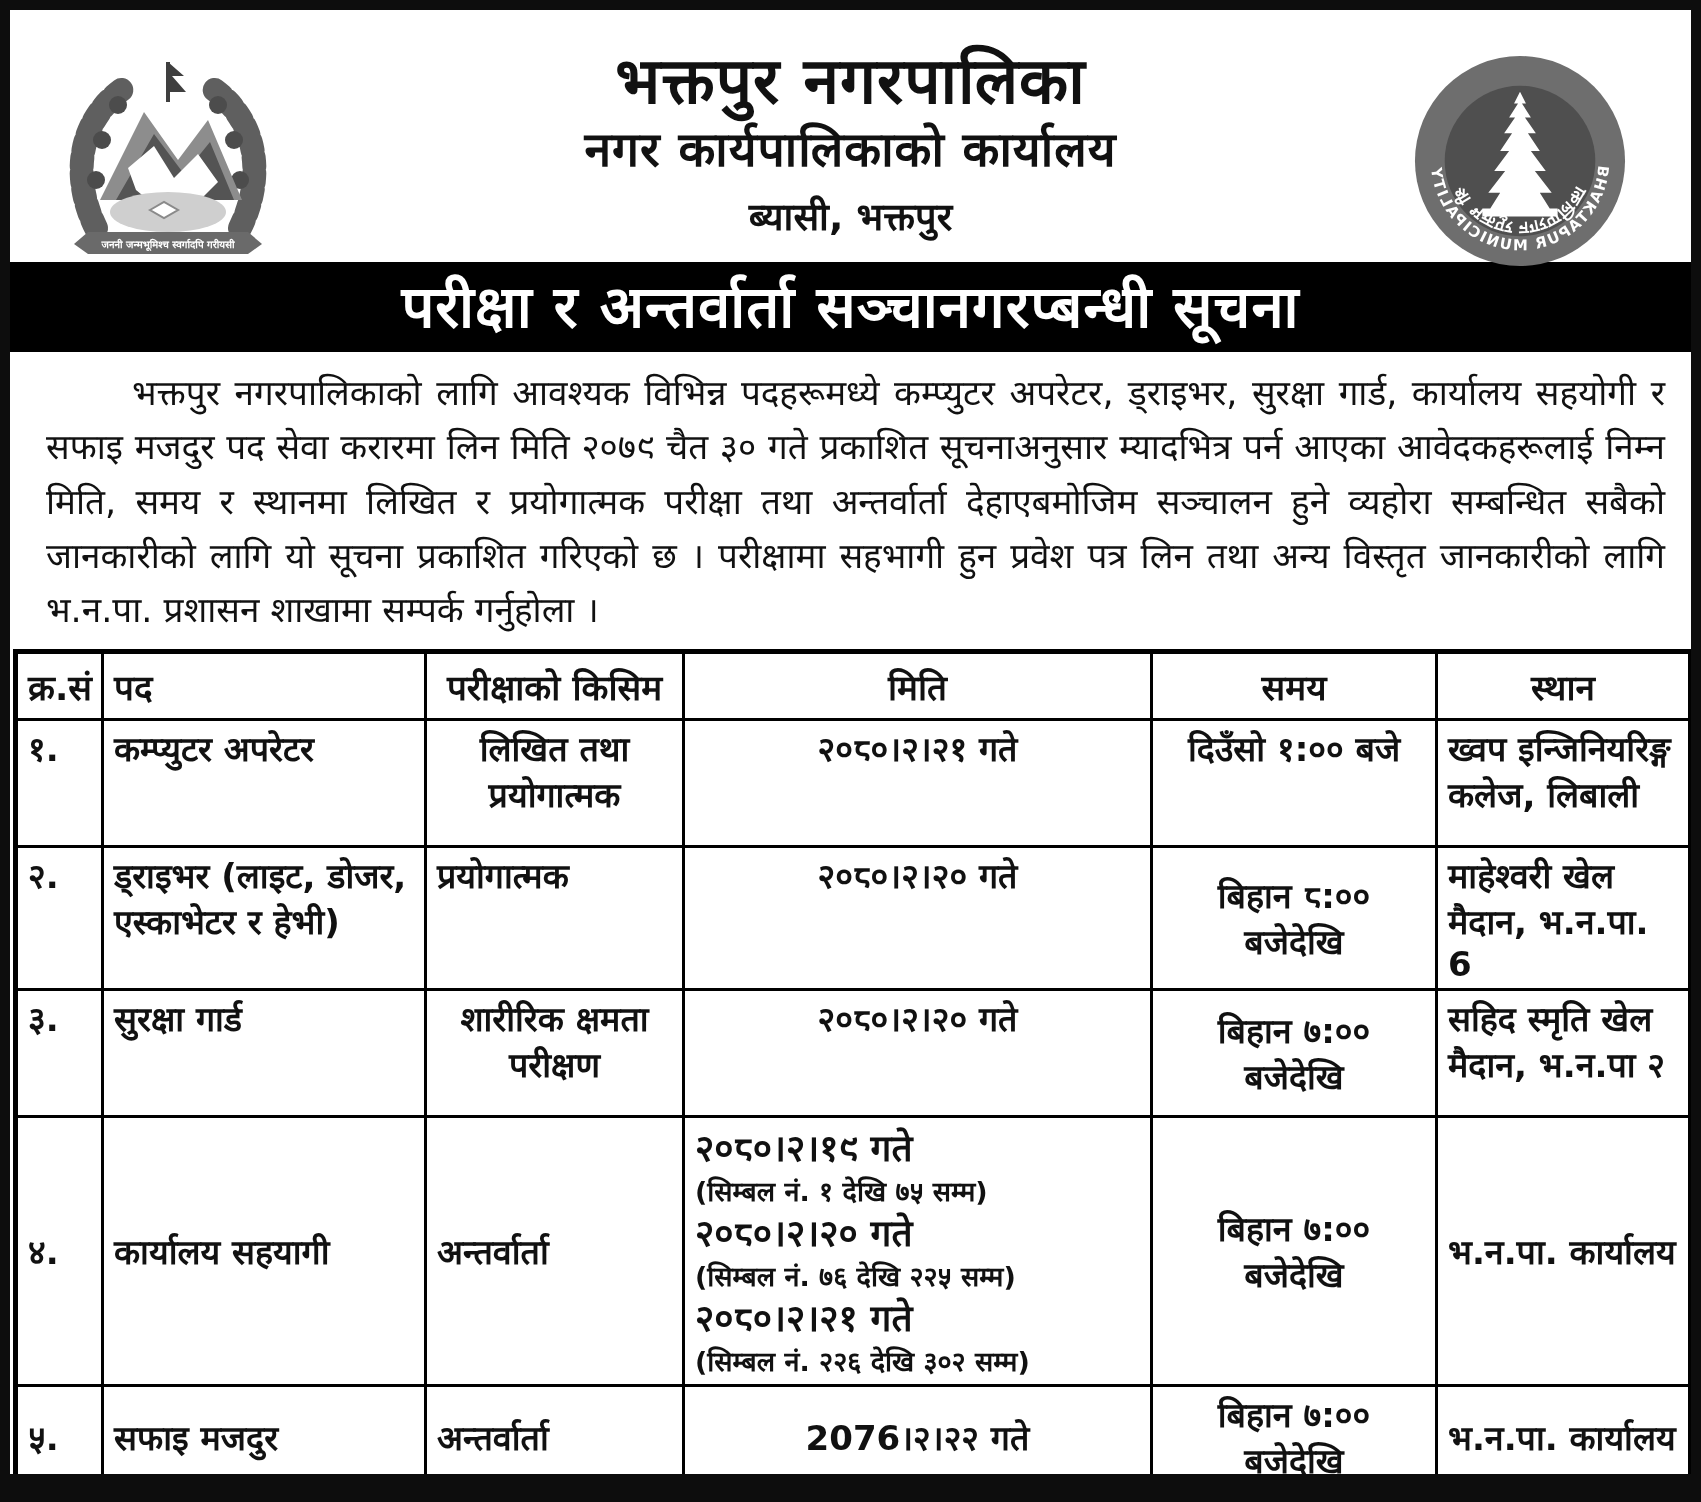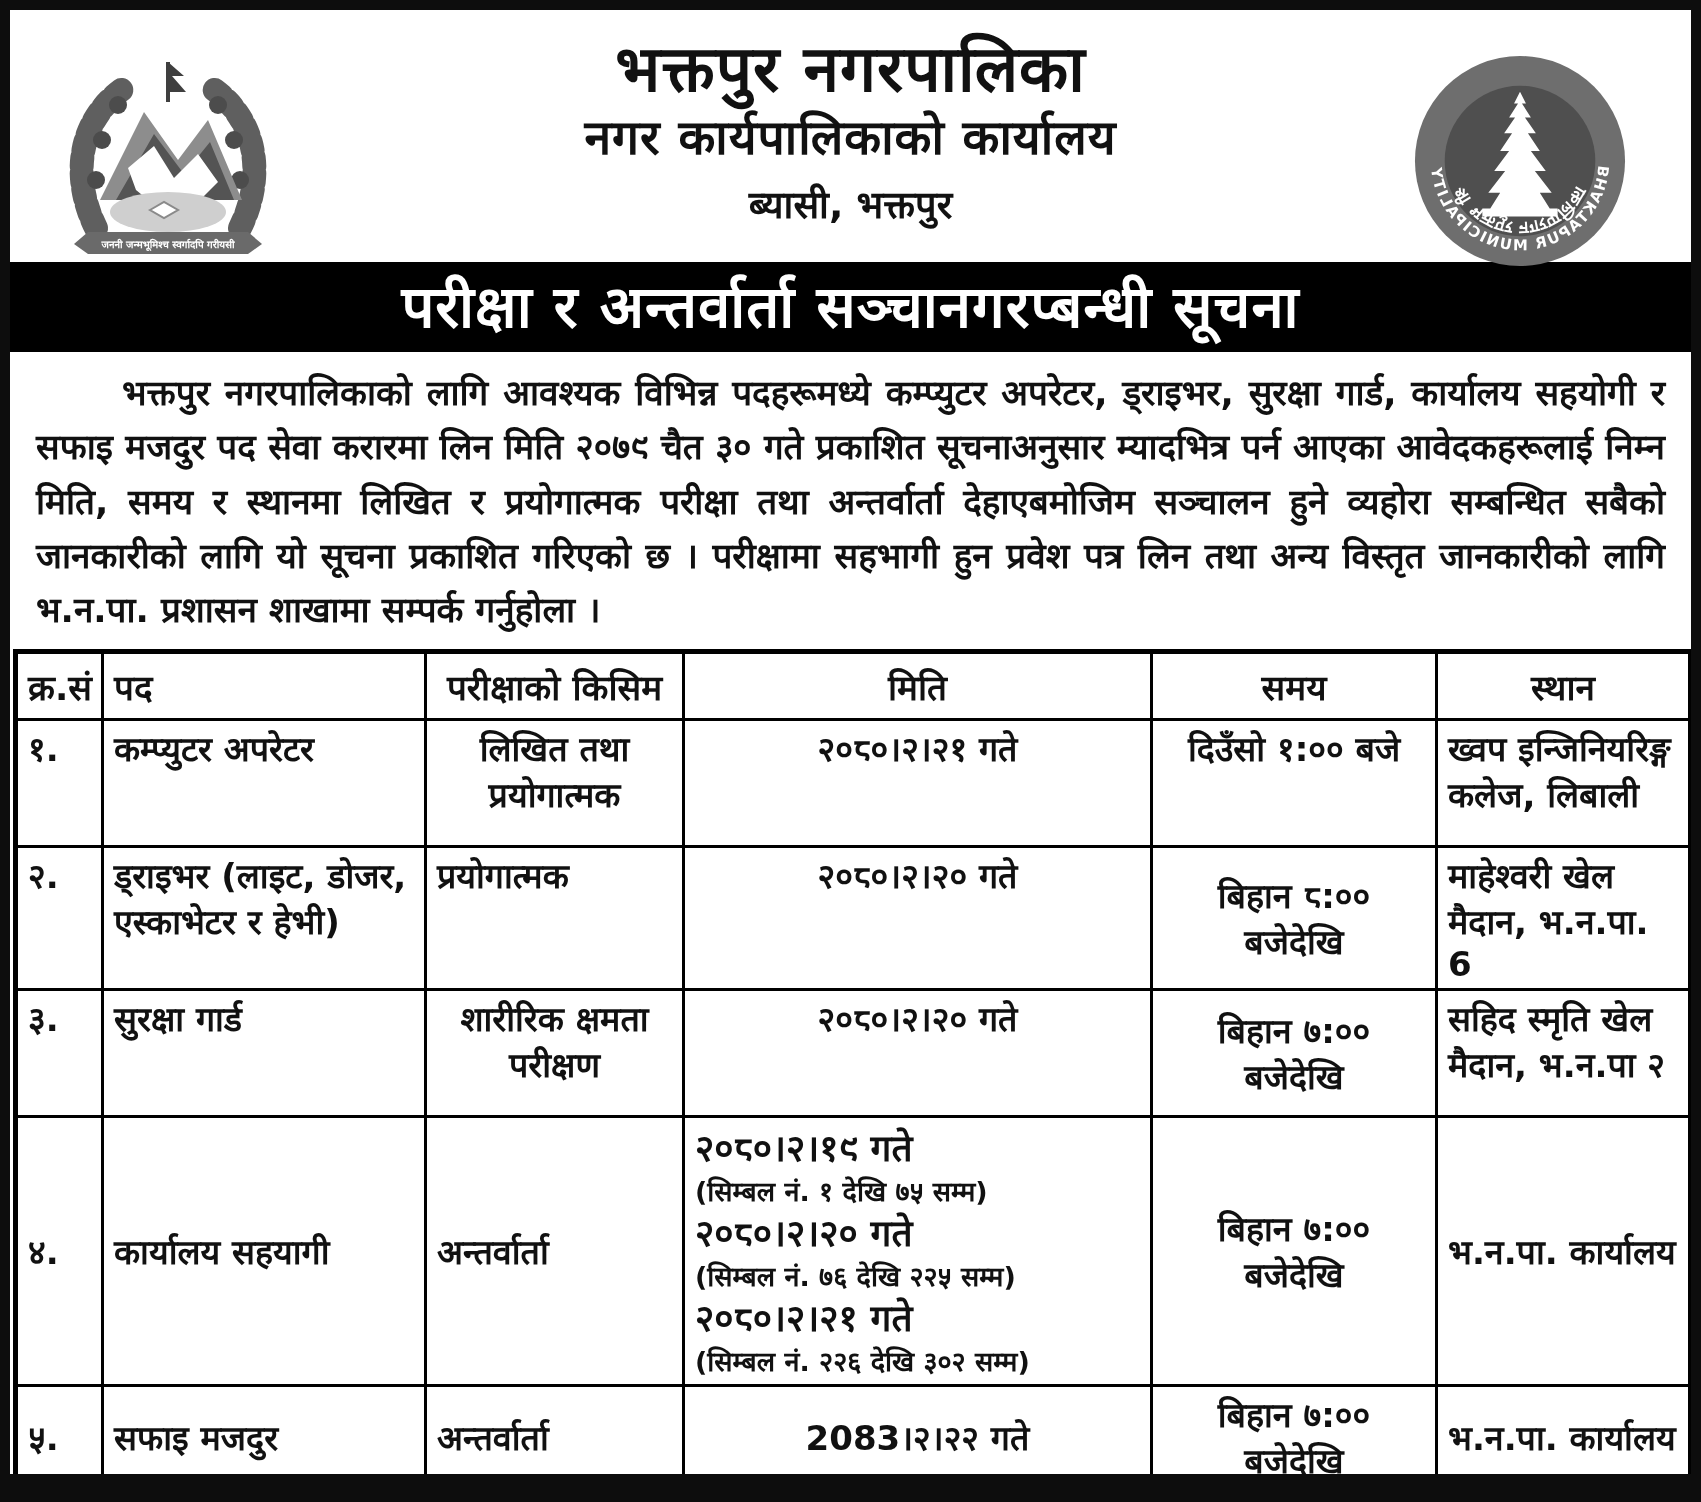--- a/index.html
+++ b/index.html
@@ -6,32 +6,32 @@
   .page{
     width:1701px;height:1502px;box-sizing:border-box;position:relative;
     background:#fff;border:10px solid #0d0d0d;border-bottom-width:28px;
     font-family:"DejaVu Sans","Liberation Sans",sans-serif;color:#111;
     overflow:hidden;
   }
   
   .header{position:relative;height:252px;}
   .emblem{position:absolute;left:48px;top:40px;width:220px;height:212px;}
   .seal{position:absolute;right:62px;top:42px;width:218px;height:218px;}
-  .titles{text-align:center;padding-top:20px;}
+  .titles{text-align:center;padding-top:32px;}
   .title-main{font-size:64px;font-weight:800;line-height:1.22;letter-spacing:1px;}
   .title-sub{font-size:48px;font-weight:700;line-height:1.22;letter-spacing:1px;}
   .title-addr{font-size:38px;font-weight:800;margin-top:10px;}
   
   .banner{
     background:#000;color:#fff;text-align:center;
     height:90px;line-height:90px;font-size:58px;font-weight:800;letter-spacing:1px;
   }
   
   .notice{
-    margin:14px 26px 8px 26px;font-size:35px;font-weight:700;line-height:1.55;
+    margin:14px 26px 8px 36px;font-size:35px;font-weight:400;line-height:1.55;
     text-align:justify;text-indent:86px;
   }
   
   table.schedule{
     width:1675px;margin:12px 3px 0 3px;border-collapse:collapse;table-layout:fixed;
     border:5px solid #000;
   }
   .schedule th,.schedule td{
     border:3px solid #000;font-weight:700;font-size:34px;
     padding:4px 10px;overflow:hidden;
@@ -170,20 +170,20 @@
           <div class="miti-date">२०८०।२।२१ गते</div>
           <div class="miti-note">(सिम्बल नं. २२६ देखि  ३०२ सम्म)</div>
         </td>
         <td class="vmid tc">बिहान ७:०० बजेदेखि</td>
         <td class="vmid tl">भ.न.पा. कार्यालय</td>
       </tr>
       <tr class="r5">
         <td class="vmid tl sn-cell">५.</td>
         <td class="vmid tl">सफाइ मजदुर</td>
         <td class="vmid tl">अन्तर्वार्ता</td>
-        <td class="vmid tc">2083।२।२२ गते</td>
+        <td class="vmid tc">2076।२।२२ गते</td>
         <td class="vmid tc">बिहान ७:०० बजेदेखि</td>
         <td class="vmid tl">भ.न.पा. कार्यालय</td>
       </tr>
     </tbody>
   </table>
 
 </div>
 
 </body></html>

